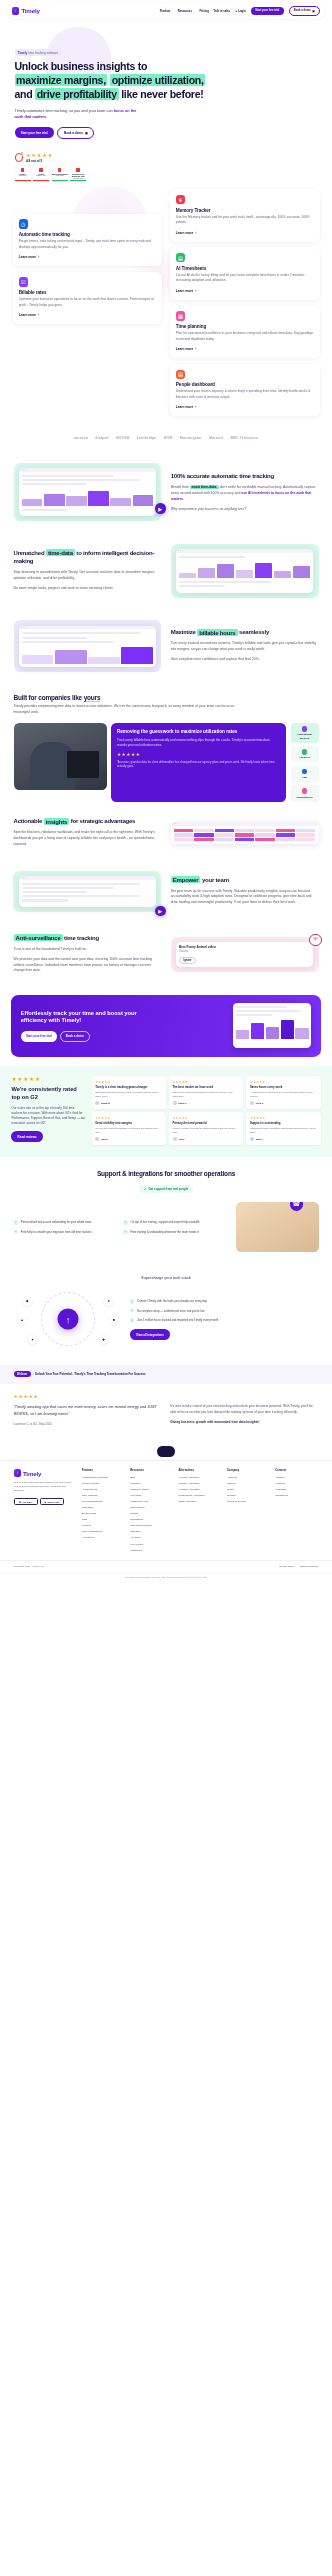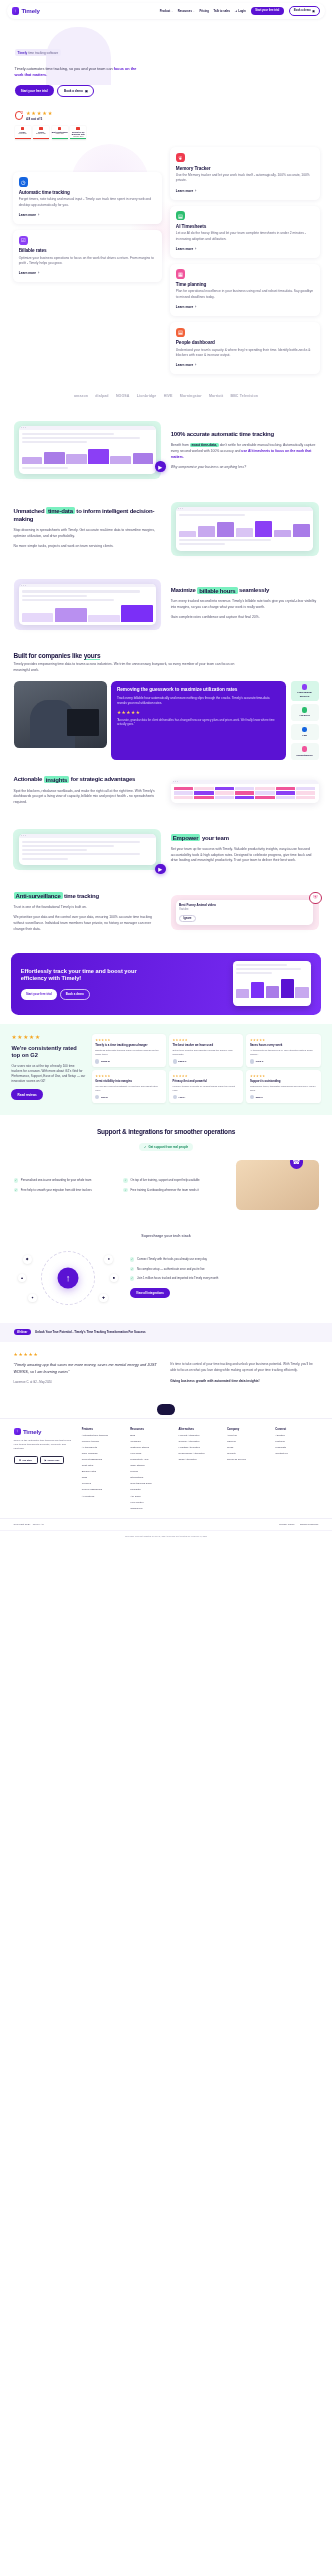--- a/index.html
+++ b/index.html
@@ -311,20 +311,26 @@
       </div>
     </div>
   </div>
 
   <div class="hero">
     <div class="hero-blob"></div>
     <div class="hero-inner">
       <div class="eyebrow">
         <b>Timely</b><span> time tracking software</span>
       </div>
+      <h1 class="hero-title">
+        <span>Unlock business insights to</span><br>
+        <span class="hl">maximize margins,</span>
+        <span class="hl">optimize utilization,</span><br>
+        <span>and </span><span class="hl">drive profitability</span><span> like never before!</span>
+      </h1>
       <p class="hero-sub">
         <span>Timely automates time tracking, so you and your team can </span><a href="#">focus on the work that matters.</a>
       </p>
       <div class="hero-cta">
         <button class="btn-lg-primary">Start your free trial</button>
         <button class="btn-lg-outline">
           <span>Book a demo</span>
           <span>▣</span>
         </button>
       </div>

